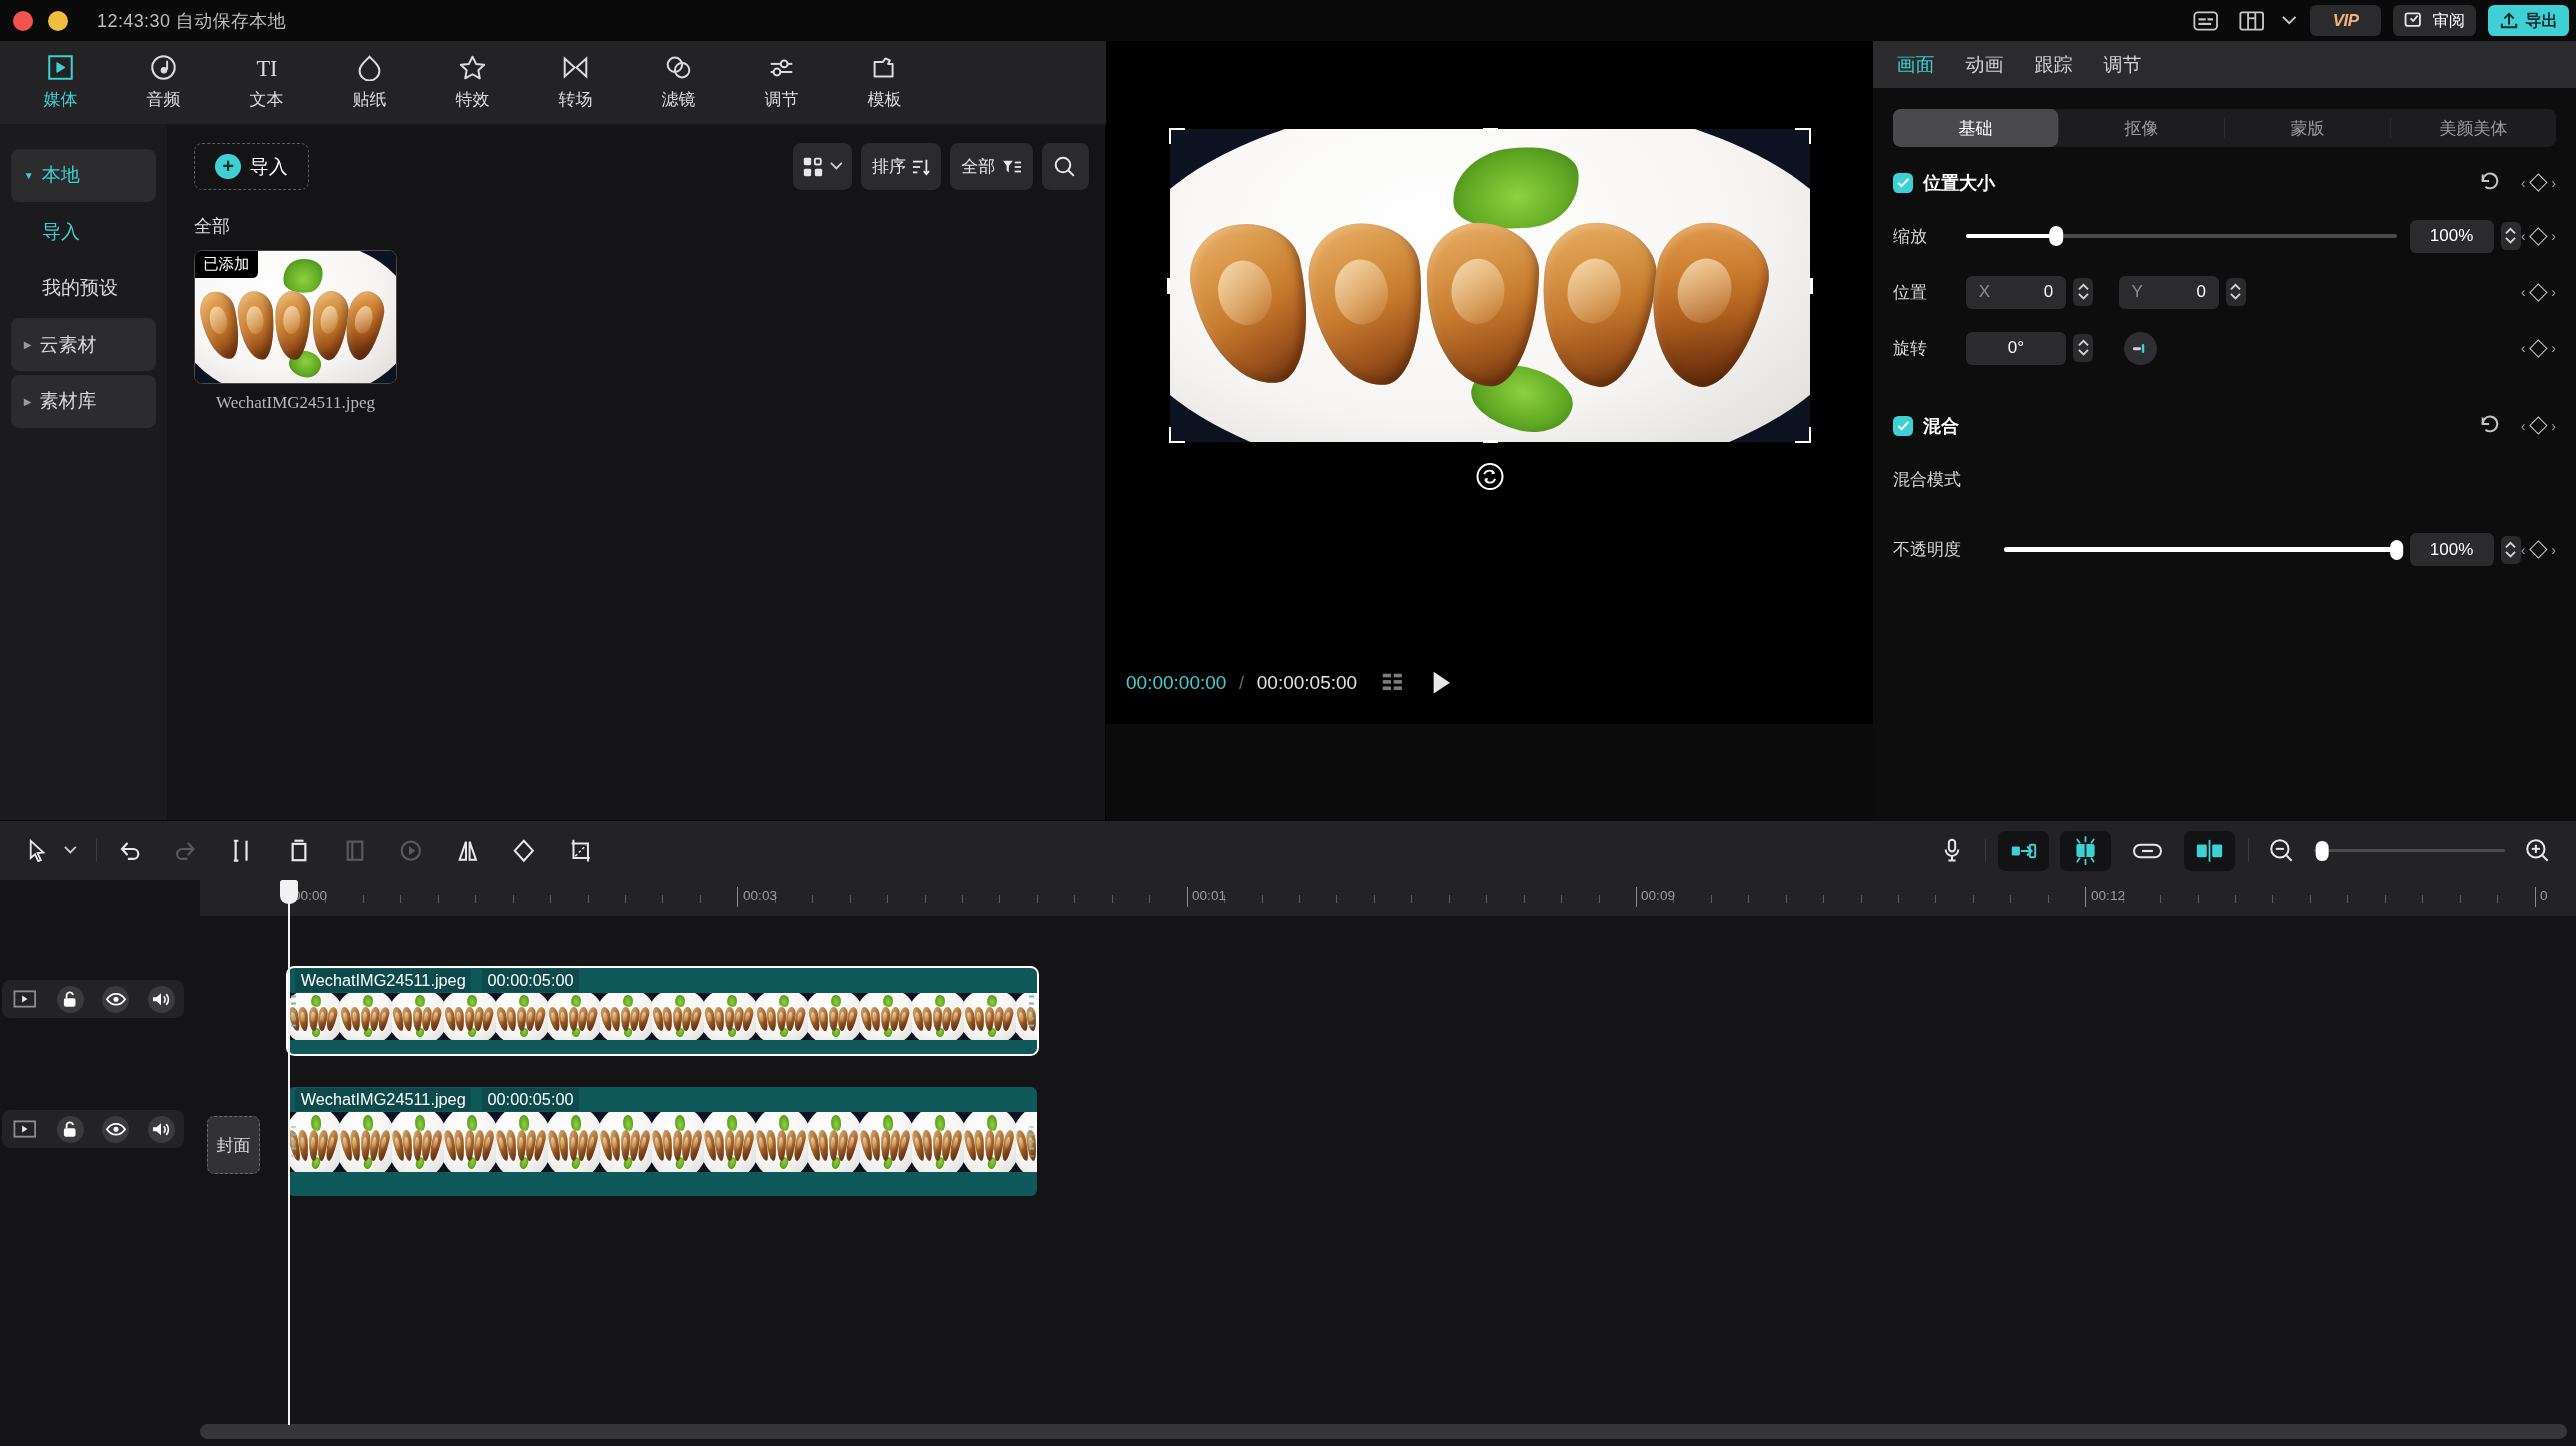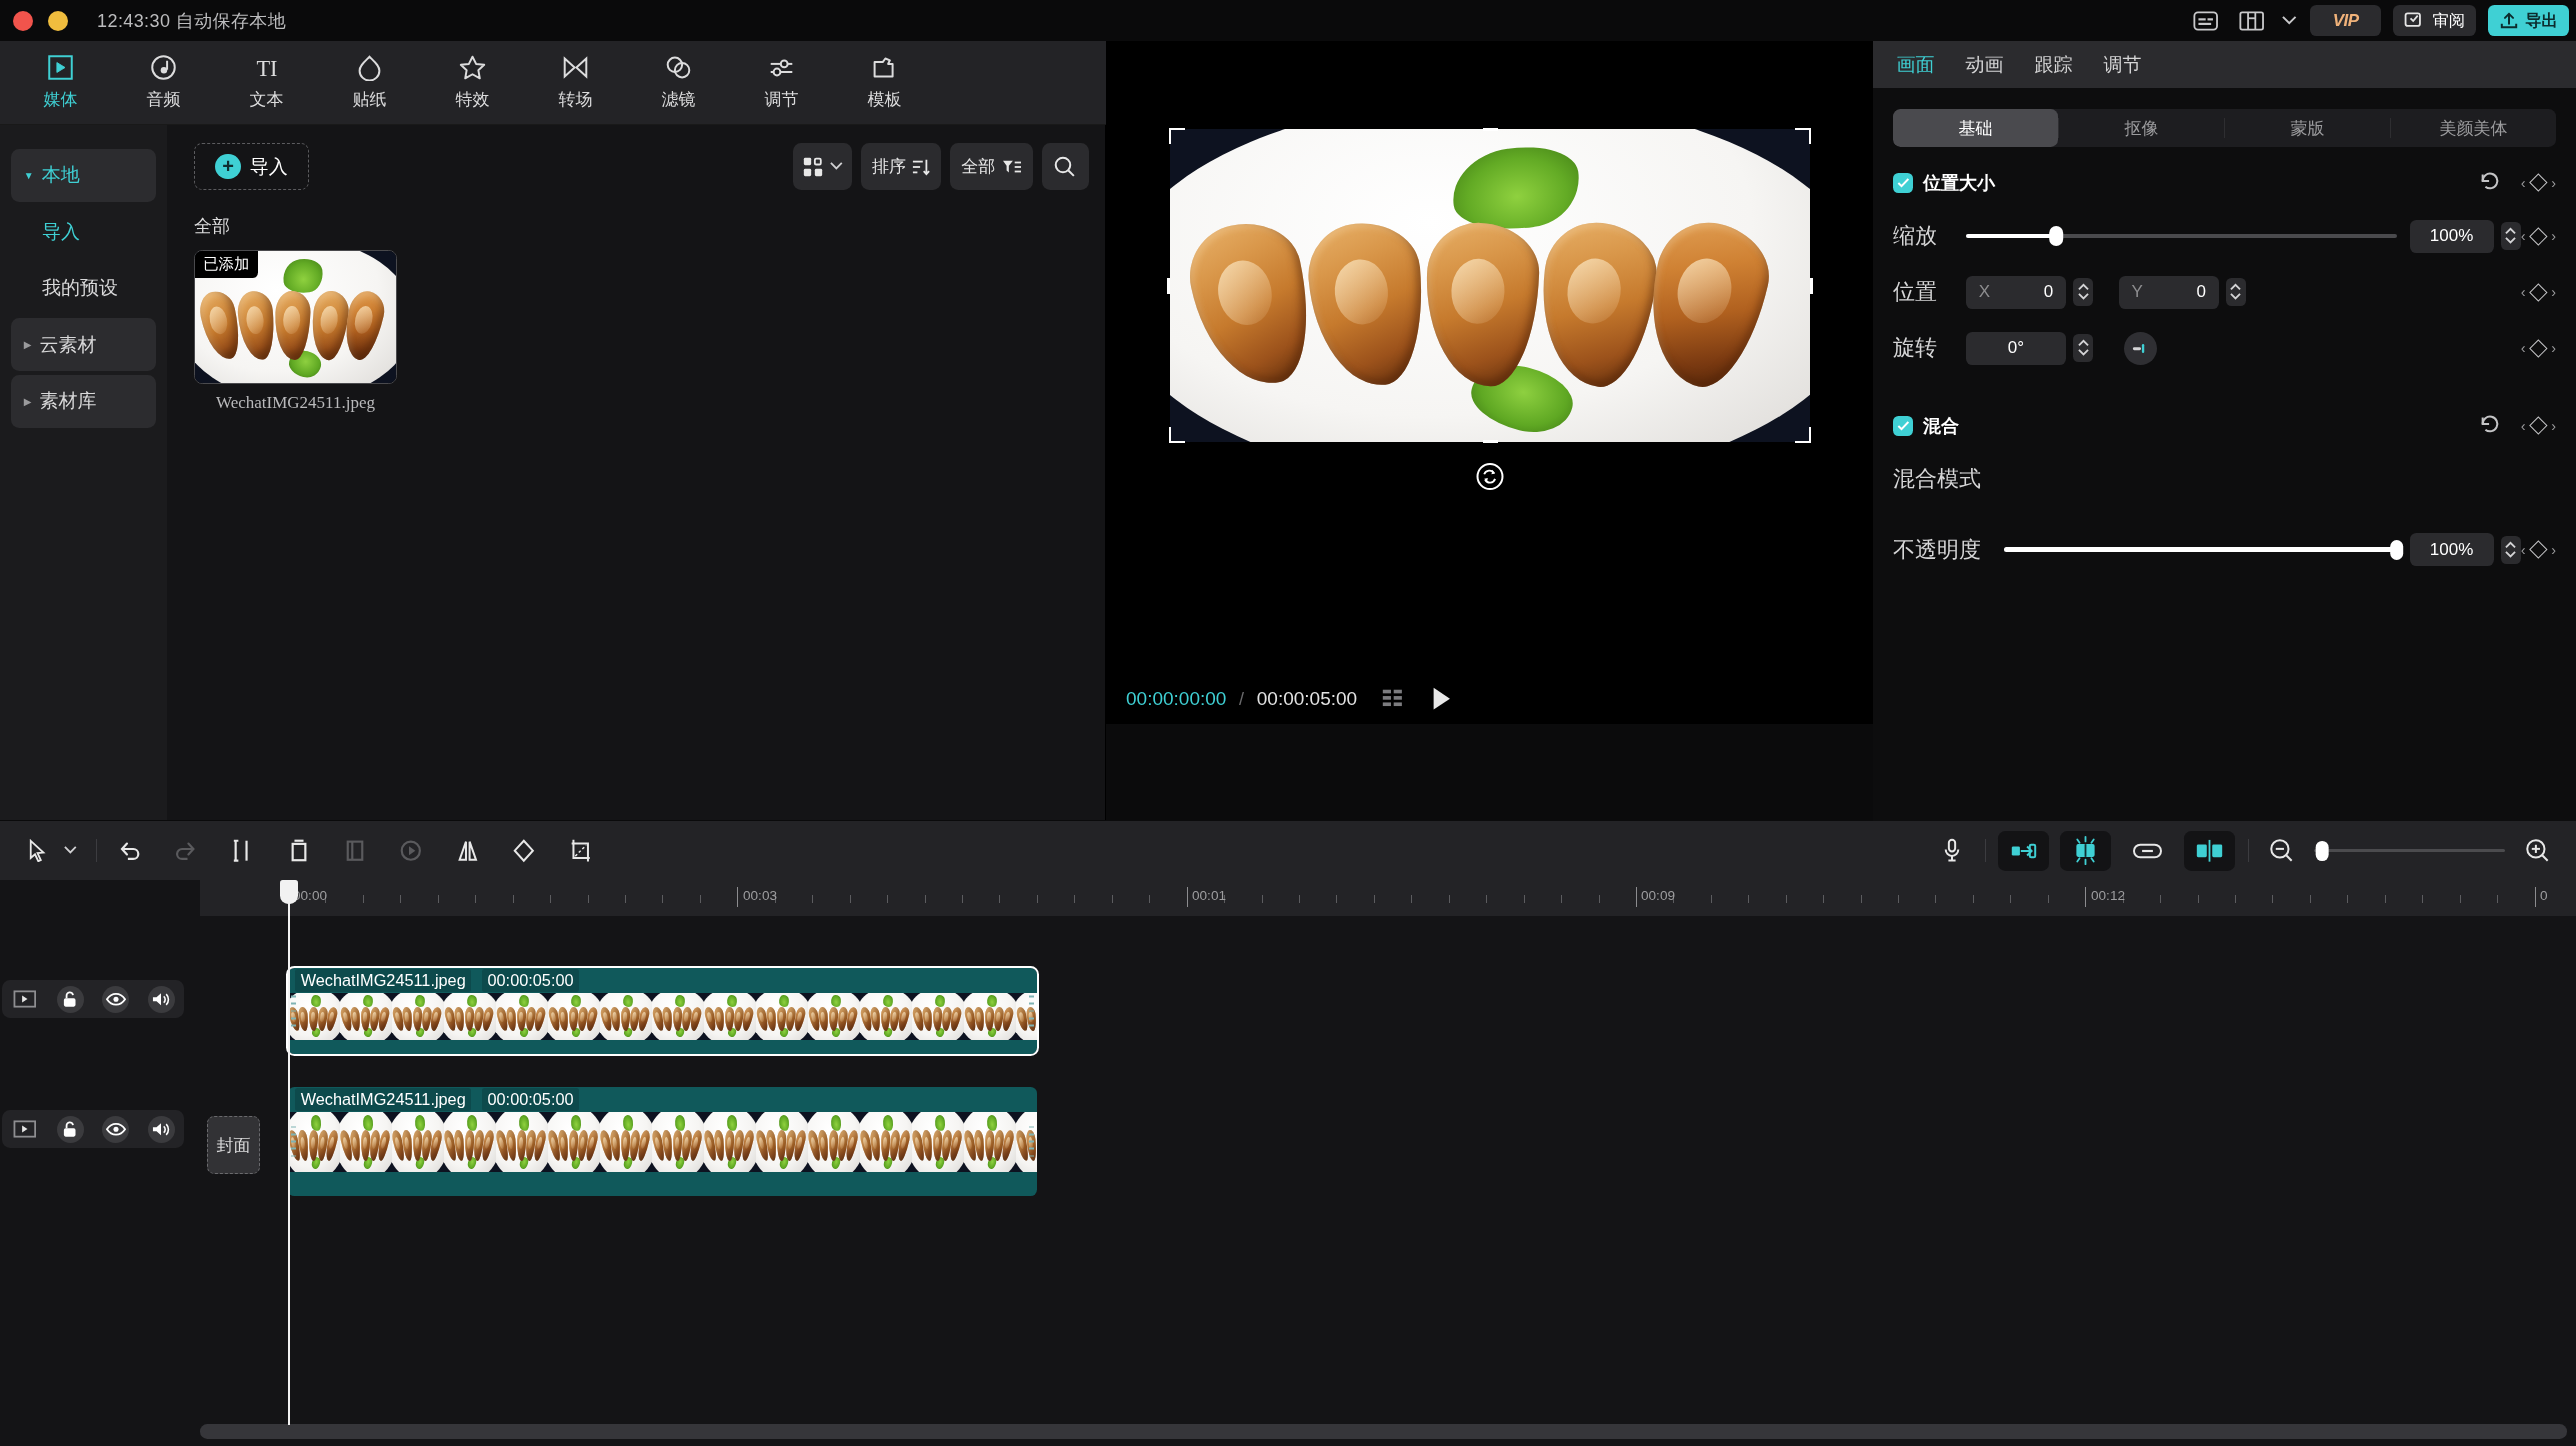--- a/index.html
+++ b/index.html
@@ -160,21 +160,21 @@
   .vf-tr { right: -0.9px; top: -0.9px; border-left: none; border-bottom: none; }
   .vf-bl { left: -0.9px; bottom: -0.9px; border-right: none; border-top: none; }
   .vf-br { right: -0.9px; bottom: -0.9px; border-left: none; border-top: none; }
   .vf-mid { position: absolute; width: 2.7px; height: 15.4px; background: #fff; }
   .rotate-handle {
     position: absolute; left: 50%; top: 422px; transform: translateX(-50%);
     width: 27px; height: 27px; border-radius: 50%; border: 2.7px solid #fff;
     display:flex; align-items:center; justify-content:center; cursor: pointer;
   }
   .player-ctrl {
-    position: absolute; left: 0; bottom: 0; width: 918px; height: 50px; background: #000;
+    position: absolute; left: 0; bottom: 16px; width: 918px; height: 50px; background: #000;
     display: flex; align-items: center; padding: 0 20px; gap: 12.7px;
   }
   .tc-cur { font-size: 19px; color: #3fd0d4; font-variant-numeric: tabular-nums; }
   .tc-sep { font-size: 18px; color: #6a6a6c; }
   .tc-tot { font-size: 19px; color: #e3e3e3; font-variant-numeric: tabular-nums; }
   .pc-spacer { flex: 1; }
   .pc-icon { cursor: pointer; display:flex; align-items:center; }
   .ratio-btn {
     border: 1.8px solid #c9c9cb; border-radius: 3.6px; padding: 0.9px 5.4px; font-size: 15.4px; color: #e6e6e6; cursor: pointer;
   }
@@ -200,21 +200,21 @@
   .seg-divider { width: 0.9px; background: #2e2e31; margin: 9px 0; }
 
   .sec-head {
     display: flex; align-items: center; padding: 0 20px; height: 42px; margin-top: 14.5px;
   }
   .chk { width: 20px; height: 20px; border-radius: 5.4px; background: #3fd0d4; display:flex; align-items:center; justify-content:center; }
   .sec-title { margin-left: 10px; font-size: 18px; color: #fff; font-weight: 600; }
   .sec-actions { margin-left: auto; display: flex; align-items: center; gap: 20px; }
 
   .row { display: flex; align-items: center; padding: 0 20px; height: 47px; margin-top: 9px; }
-  .row-label { width: 73px; font-size: 22px; color: #d6d6d7; flex: none; }
+  .row-label { width: 73px; font-size: 17px; color: #d6d6d7; flex: none; }
   .slider { position: relative; height: 4.5px; border-radius: 2.7px; background: #4a4a4d; flex: 1; margin-right: 12.7px; }
   .slider .fill { position: absolute; left: 0; top: 0; height: 4.5px; border-radius: 2.7px; background: #fff; }
   .slider .knob {
     position: absolute; top: 50%; transform: translate(-50%,-50%);
     width: 13.6px; height: 20px; border-radius: 7.3px; background: #fff;
   }
   .numbox {
     width: 84px; height: 33px; background: #2b2b2e; border-radius: 6.4px;
     display: flex; align-items: center; justify-content: center; font-size: 17px; color: #fff;
   }

